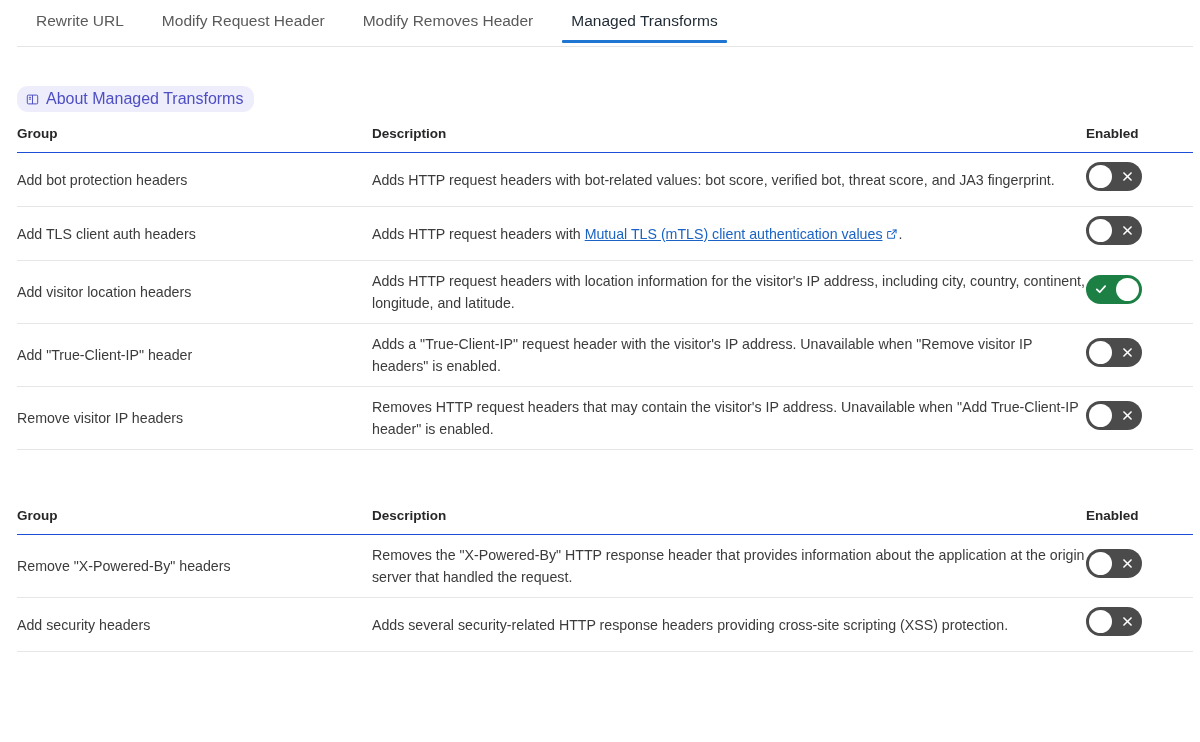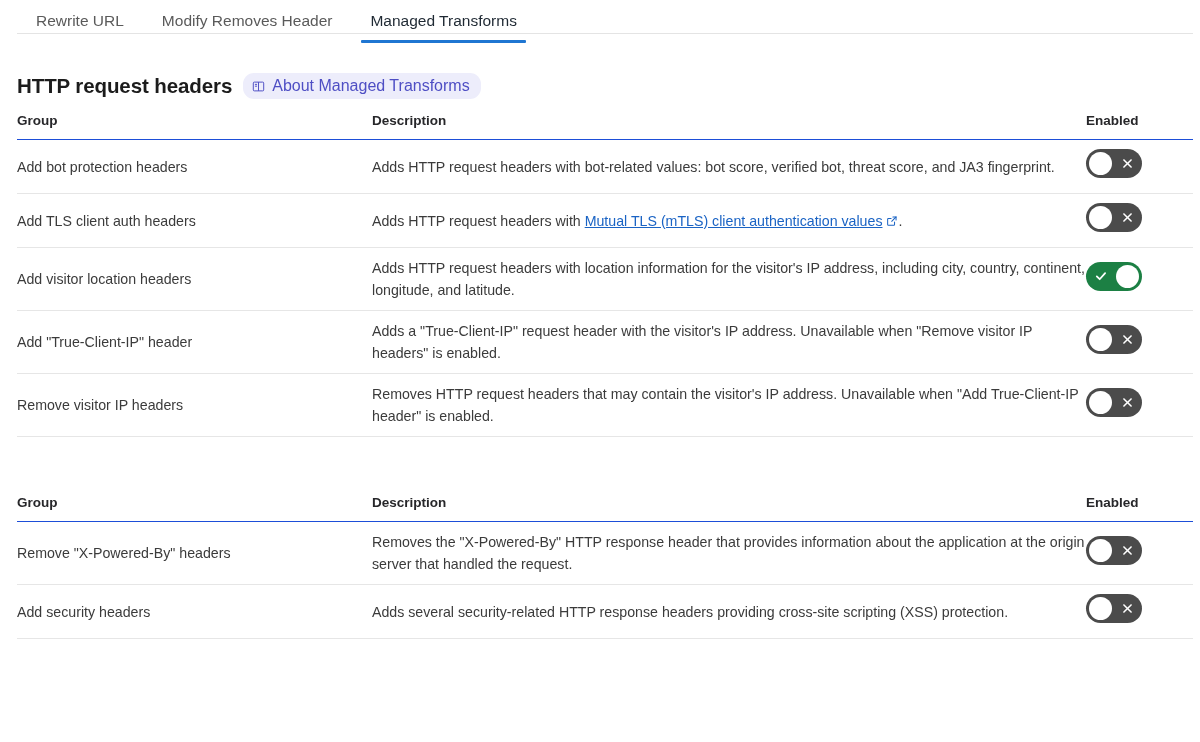--- a/index.html
+++ b/index.html
@@ -11,21 +11,21 @@
     width: 1200px;
     height: 742px;
     font-family: "Liberation Sans", sans-serif;
     color: #313131;
     overflow: hidden;
   }
 
   
   .tabbar {
     position: relative;
-    height: 34px;
+    height: 47px;
     padding: 0 17px;
     box-sizing: border-box;
     display: flex;
     align-items: flex-start;
   }
   .tabbar::after {
     content: "";
     position: absolute;
     left: 17px;
     right: 7px;
@@ -185,27 +185,27 @@
     left: 2px;
   }
 
   .section-gap { height: 44px; }
 </style>
 </head>
 <body>
 
 <div class="tabbar">
   <div class="tab">Rewrite URL</div>
+  <div class="tab">Modify Request Header</div>
   <div class="tab">Modify Removes Header</div>
   <div class="tab active">Managed Transforms</div>
 </div>
 
 <div class="section" style="margin-top:39px;">
   <div class="section-head">
-    <div class="section-title">HTTP request headers</div>
     <div class="about-pill">
       <span class="bookicon">
         <svg viewBox="0 0 16 16" width="13" height="13" fill="none" stroke="#4e4ec4" stroke-width="1.2">
           <rect x="1.6" y="2.6" width="12.8" height="10.8" rx="1.2"></rect>
           <line x1="8" y1="2.6" x2="8" y2="13.4"></line>
           <line x1="3.6" y1="5.4" x2="6.2" y2="5.4"></line>
           <line x1="3.6" y1="7.6" x2="6.2" y2="7.6"></line>
         </svg>
       </span>
       <span>About Managed Transforms</span>

